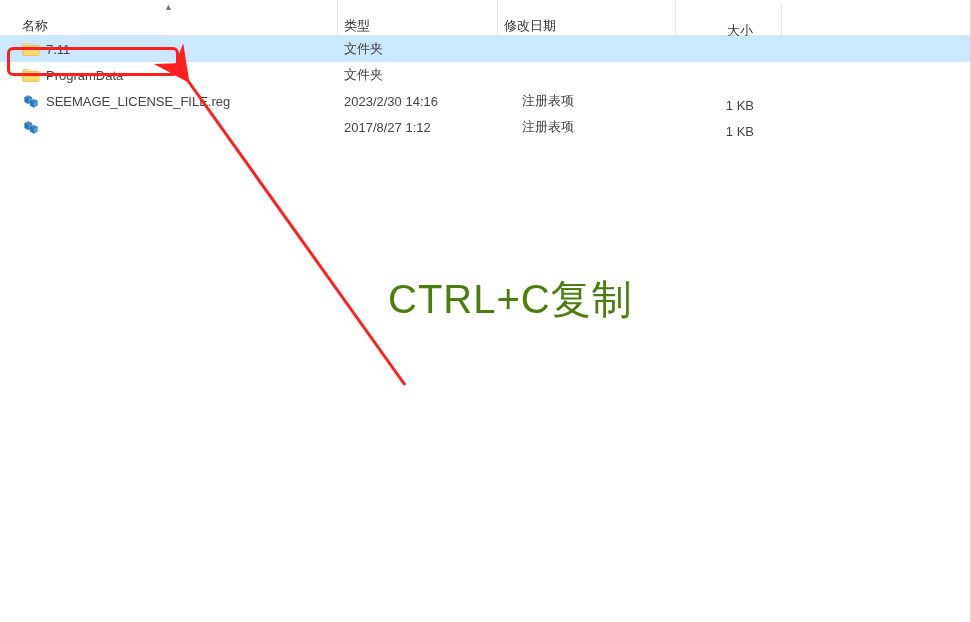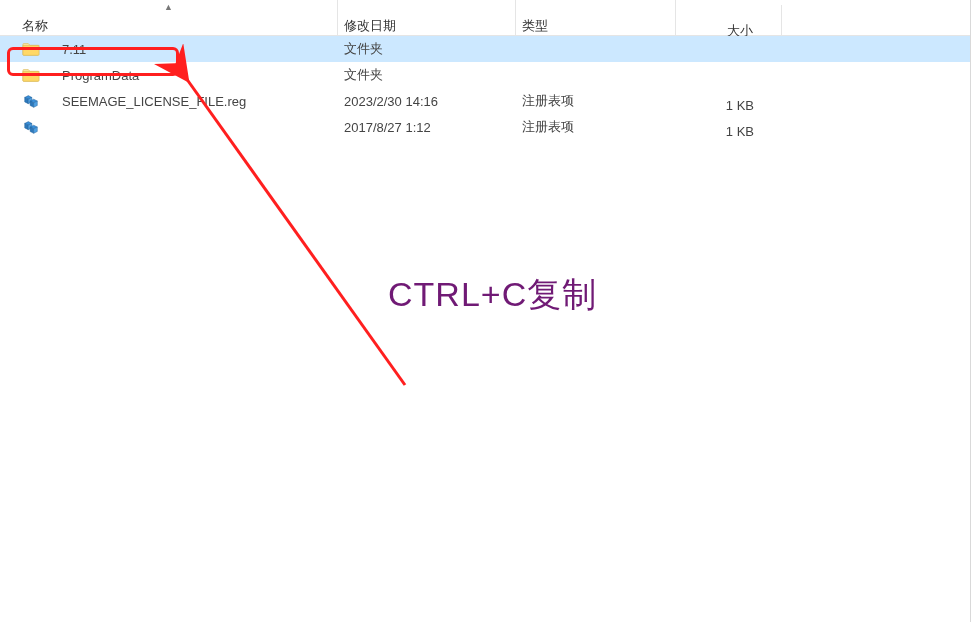--- a/index.html
+++ b/index.html
@@ -56,21 +56,21 @@
       height: 26px;
       align-items: center;
       position: relative;
     }
     .row.selected {
       background: #cce8ff;
     }
     .name-cell {
       display: flex;
       align-items: center;
-      gap: 22px;
+      gap: 6px;
     }
     .icon-wrap {
       width: 18px;
       height: 18px;
       flex: 0 0 18px;
       display: flex;
       align-items: center;
       justify-content: center;
     }
     .callout-box {
@@ -80,46 +80,46 @@
       width: 172px;
       height: 29px;
       border: 3px solid #ff1f1f;
       border-radius: 6px;
       pointer-events: none;
     }
     .callout-text {
       position: absolute;
       left: 388px;
       top: 272px;
-      font-size: 34px;
+      font-size: 40px;
       font-weight: 500;
-      color: #701a75;
+      color: #4d7c0f;
       pointer-events: none;
       font-family: "Microsoft YaHei", sans-serif;
       letter-spacing: 1px;
     }
     .arrow-svg {
       position: absolute;
       left: 0; top: 0;
       pointer-events: none;
     }
   </style>
 </head>
 <body>
 
 <div class="header-row">
   <div class="hdr col col-name">
     <span>名称</span>
     <span class="sort-arrow">▲</span>
   </div>
+  <div class="hdr col col-type">
+    <span>类型</span>
+  </div>
   <div class="hdr col col-date">
     <span>修改日期</span>
-  </div>
-  <div class="hdr col col-type">
-    <span>类型</span>
   </div>
   <div class="hdr col col-size">
     <span>大小</span>
   </div>
 </div>
 
 <div class="list" id="list">
     <div class="row selected">
       <div class="col col-name name-cell">
         <span class="icon-wrap">

